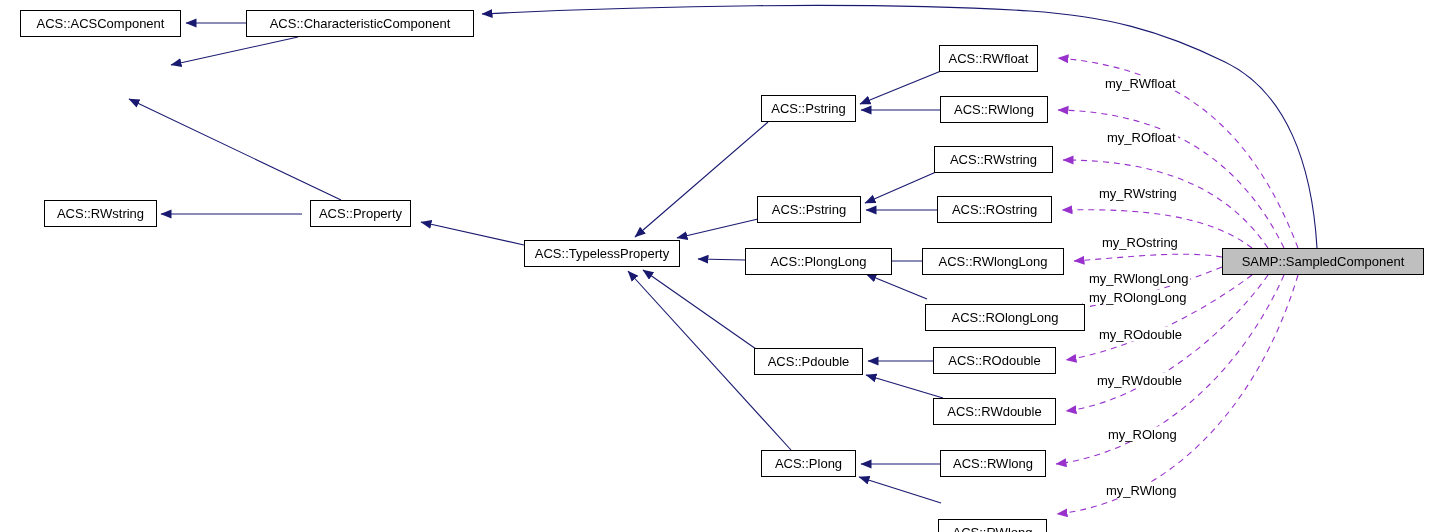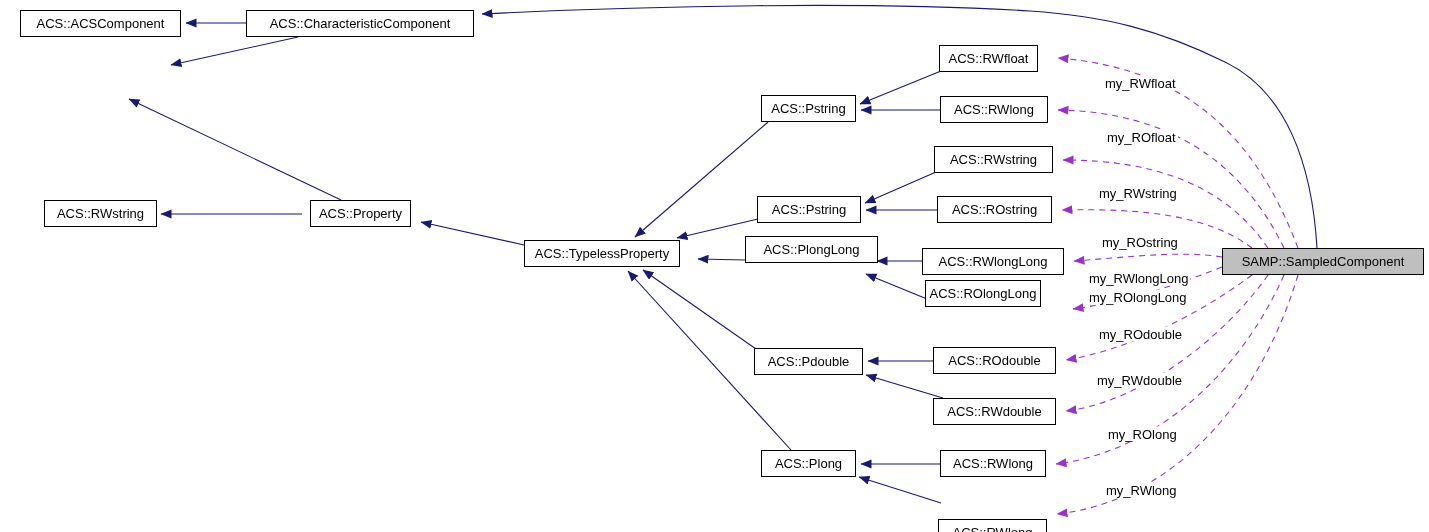--- a/index.html
+++ b/index.html
@@ -88,29 +88,29 @@
     </g>
   </svg>
 
   <div class="node" style="left:20px;top:10px;width:161px">ACS::ACSComponent</div>
   <div class="node" style="left:246px;top:10px;width:228px">ACS::CharacteristicComponent</div>
   <div class="node" style="left:44px;top:200px;width:113px">ACS::RWstring</div>
   <div class="node" style="left:310px;top:200px;width:101px">ACS::Property</div>
   <div class="node" style="left:524px;top:240px;width:156px">ACS::TypelessProperty</div>
   <div class="node" style="left:761px;top:95px;width:95px">ACS::Pstring</div>
   <div class="node" style="left:757px;top:196px;width:104px">ACS::Pstring</div>
-  <div class="node" style="left:745px;top:236px;width:133px">ACS::PlongLong</div>
+  <div class="node" style="left:745px;top:248px;width:147px">ACS::PlongLong</div>
   <div class="node" style="left:754px;top:348px;width:109px">ACS::Pdouble</div>
   <div class="node" style="left:761px;top:450px;width:95px">ACS::Plong</div>
   <div class="node" style="left:939px;top:45px;width:99px">ACS::RWfloat</div>
   <div class="node" style="left:940px;top:96px;width:108px">ACS::RWlong</div>
   <div class="node" style="left:934px;top:146px;width:119px">ACS::RWstring</div>
   <div class="node" style="left:937px;top:196px;width:115px">ACS::ROstring</div>
   <div class="node" style="left:922px;top:248px;width:142px">ACS::RWlongLong</div>
-  <div class="node" style="left:925px;top:280px;width:116px">ACS::ROlongLong</div>
+  <div class="node" style="left:925px;top:304px;width:160px">ACS::ROlongLong</div>
   <div class="node" style="left:933px;top:398px;width:123px">ACS::RWdouble</div>
   <div class="node" style="left:933px;top:347px;width:123px">ACS::ROdouble</div>
   <div class="node" style="left:940px;top:450px;width:106px">ACS::RWlong</div>
   <div class="node" style="left:938px;top:519px;width:109px">ACS::RWlong</div>
   <div class="node highlight" style="left:1222px;top:248px;width:202px">SAMP::SampledComponent</div>
 
   <div class="edge-label" style="left:1103px;top:59px">my_RWfloat</div>
   <div class="edge-label" style="left:1105px;top:113px">my_ROfloat</div>
   <div class="edge-label" style="left:1097px;top:169px">my_RWstring</div>
   <div class="edge-label" style="left:1100px;top:218px">my_ROstring</div>

